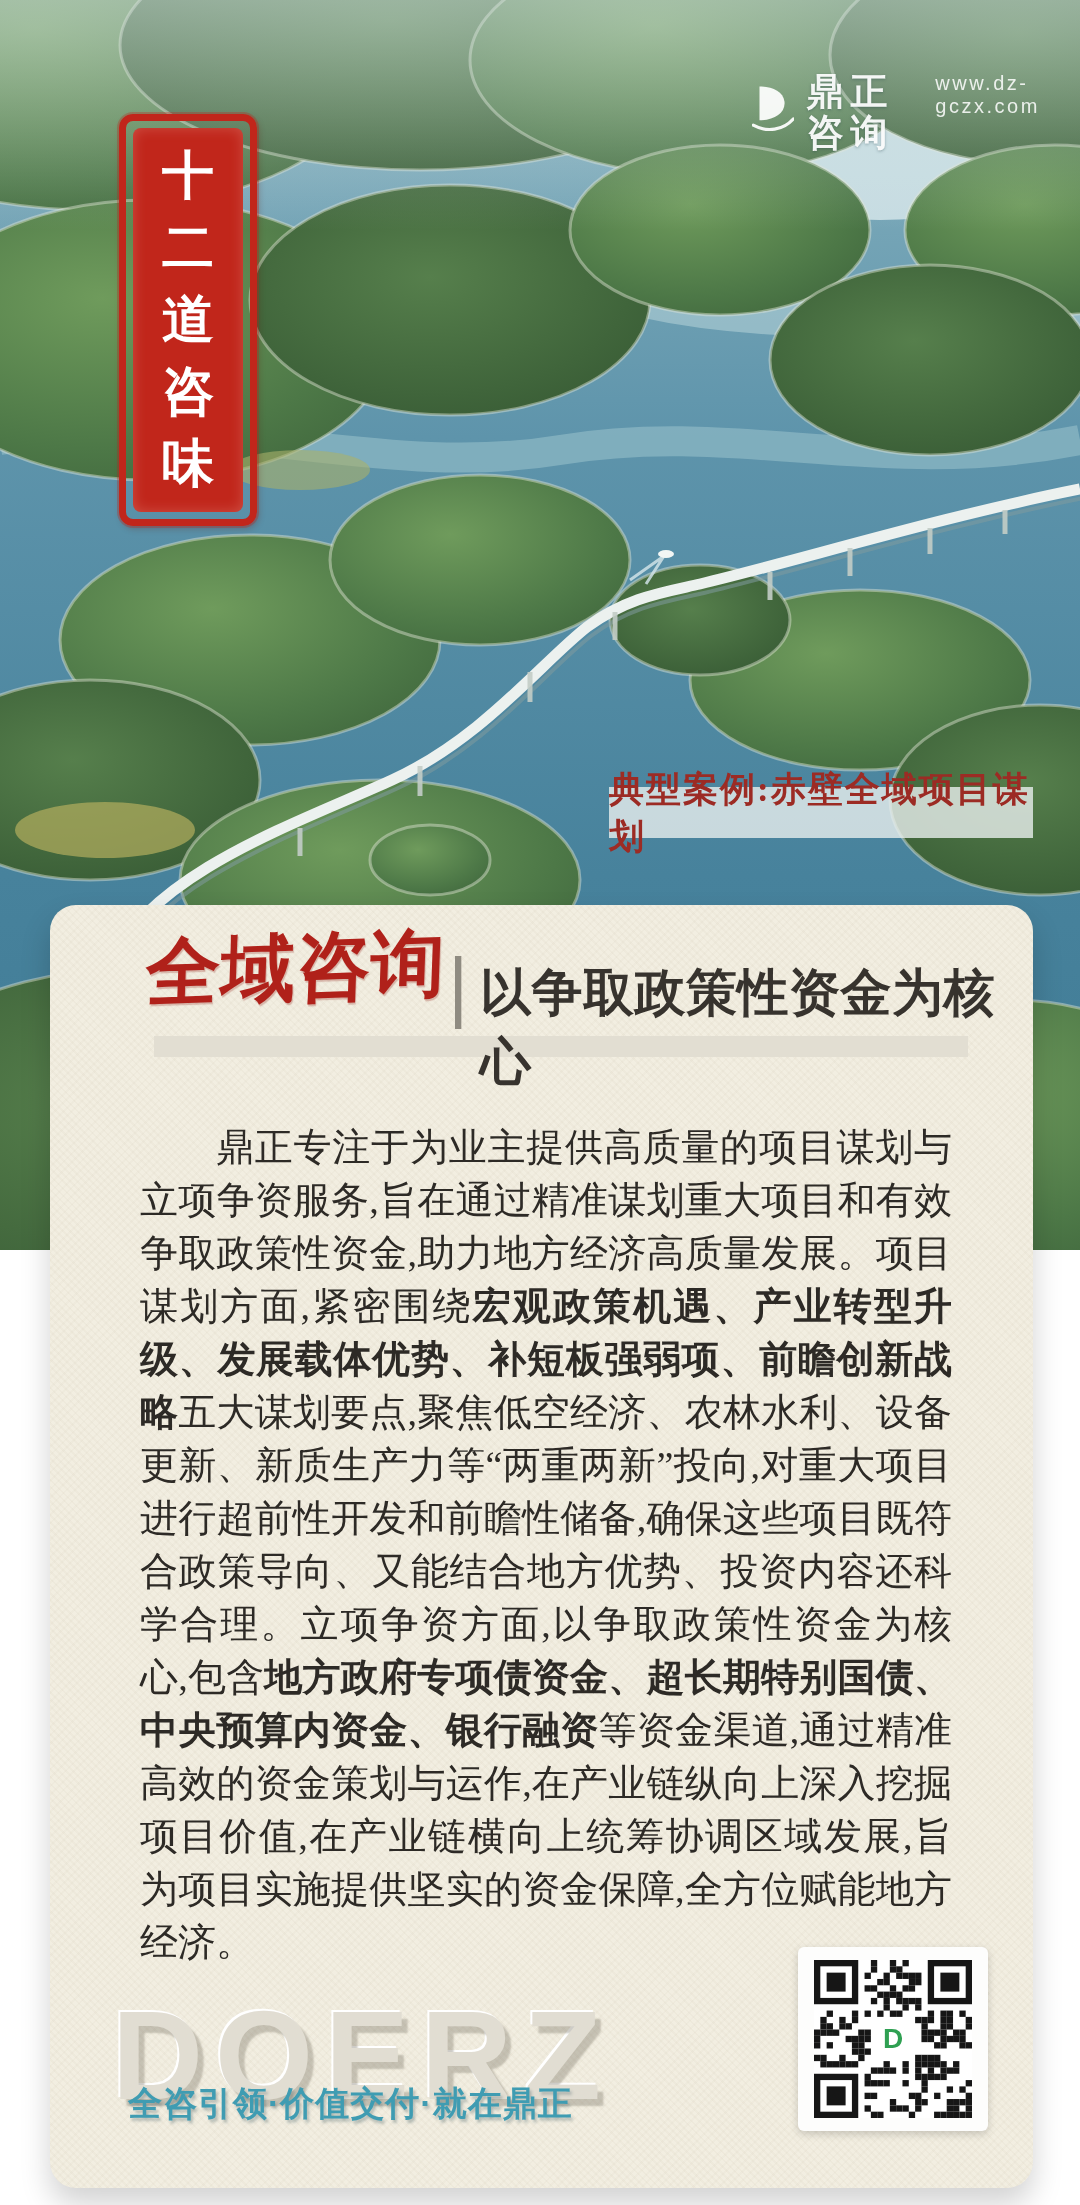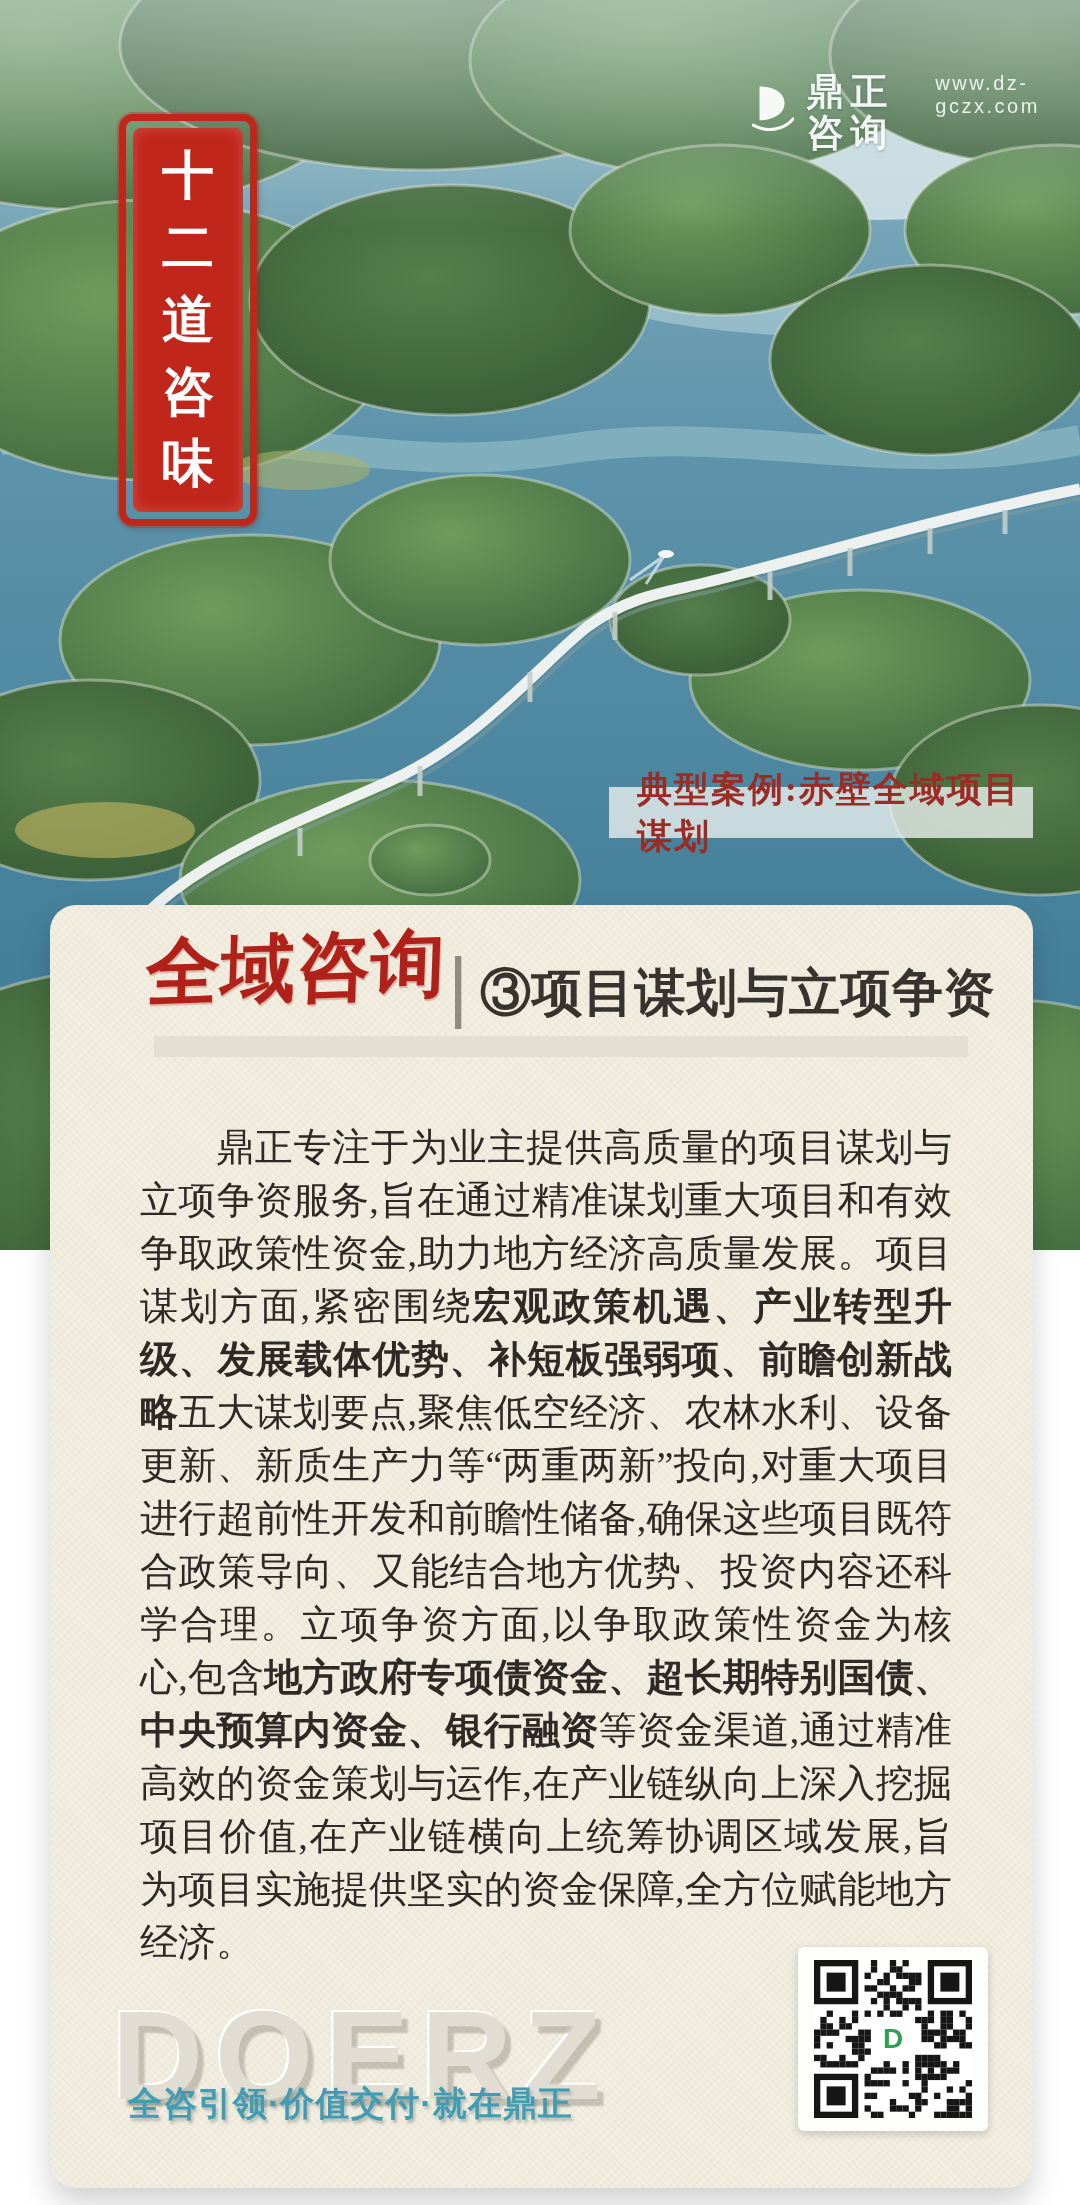--- a/index.html
+++ b/index.html
@@ -24,21 +24,21 @@
   .seal{position:absolute;left:119px;top:114px;width:138px;box-sizing:border-box;
     border:7px solid #c1261b;border-radius:14px;padding:7px;
     box-shadow:0 0 0 2px rgba(193,38,27,.30),2px 3px 6px rgba(100,20,10,.25);}
   .seal-inner{background:#c1261b;border-radius:8px;padding:22px 0;display:flex;flex-direction:column;align-items:center;gap:20px;
     box-shadow:inset 0 0 14px rgba(255,235,225,.22);}
   .seal-char{color:#fff;font-size:52px;line-height:1;font-weight:bold;font-family:"Liberation Serif","DejaVu Serif",serif;}
 
   
   .badge{position:absolute;left:609px;top:787px;width:424px;height:51px;
     background:rgba(233,239,237,.80);display:flex;align-items:center;justify-content:center;}
-  .badge-text{font-size:35px;font-weight:bold;letter-spacing:2px;font-family:"Liberation Serif","DejaVu Serif",serif;margin-left:28px;}
+  .badge-text{font-size:35px;font-weight:bold;letter-spacing:2px;font-family:"Liberation Serif","DejaVu Serif",serif;}
 
   
   .card{position:absolute;left:50px;top:905px;width:983px;height:1283px;background:#f2eee1;
     background-image:repeating-linear-gradient(45deg,rgba(150,132,100,.045) 0 2px,transparent 2px 5px),
                      repeating-linear-gradient(-45deg,rgba(150,132,100,.035) 0 2px,transparent 2px 6px);
     border-radius:26px;box-shadow:0 16px 30px rgba(0,0,0,.18);}
 
   .title-underline{position:absolute;left:104px;top:131px;width:814px;height:21px;background:#e2ded2;}
   .calligraphy{position:absolute;left:96px;top:14px;font-size:74px;font-weight:bold;letter-spacing:1px;
     transform:rotate(-2deg) skewX(-4deg);text-shadow:1px 2px 1px rgba(140,20,10,.25);}
@@ -167,21 +167,21 @@
 
   <div class="badge">
     <span class="badge-text cn-serif" style="color: rgb(156, 43, 36);">典型案例:赤壁全域项目谋划</span>
   </div>
 </div>
 
 <div class="card">
   <div class="title-underline"></div>
   <div class="calligraphy cn-serif" style="color: rgb(176, 33, 26);">全域咨询</div>
   <div class="title-divider">|</div>
-  <div class="heading cn-serif" style="color: rgb(55, 51, 46);">③项目谋划与立项争资</div>
+  <div class="heading cn-serif" style="color: rgb(55, 51, 46);">以争取政策性资金为核心</div>
 
   <p class="body-text cn-serif"><span>鼎正专注于为业主提供高质量的项目谋划与立项争资服务,旨在通过精准谋划重大项目和有效争取政策性资金,助力地方经济高质量发展。项目谋划方面,紧密围绕</span><b>宏观政策机遇、产业转型升级、发展载体优势、补短板强弱项、前瞻创新战略</b><span>五大谋划要点,聚焦低空经济、农林水利、设备更新、新质生产力等“两重两新”投向,对重大项目进行超前性开发和前瞻性储备,确保这些项目既符合政策导向、又能结合地方优势、投资内容还科学合理。立项争资方面,以争取政策性资金为核心,包含</span><b>地方政府专项债资金、超长期特别国债、中央预算内资金、银行融资</b><span>等资金渠道,通过精准高效的资金策划与运作,在产业链纵向上深入挖掘项目价值,在产业链横向上统筹协调区域发展,旨为项目实施提供坚实的资金保障,全方位赋能地方经济。</span></p>
 
   <div class="watermark">DOERZ</div>
   <div class="slogan" style="color: rgb(63, 156, 178);">全咨引领·价值交付·就在鼎正</div>
 
   <div class="qr">
     <div class="qr-wrap">
         <svg width="158" height="158" viewBox="0 0 158 158" xmlns="http://www.w3.org/2000/svg" style="position:absolute;left:0;top:0">
           <rect width="158" height="158" fill="#ffffff"></rect>

